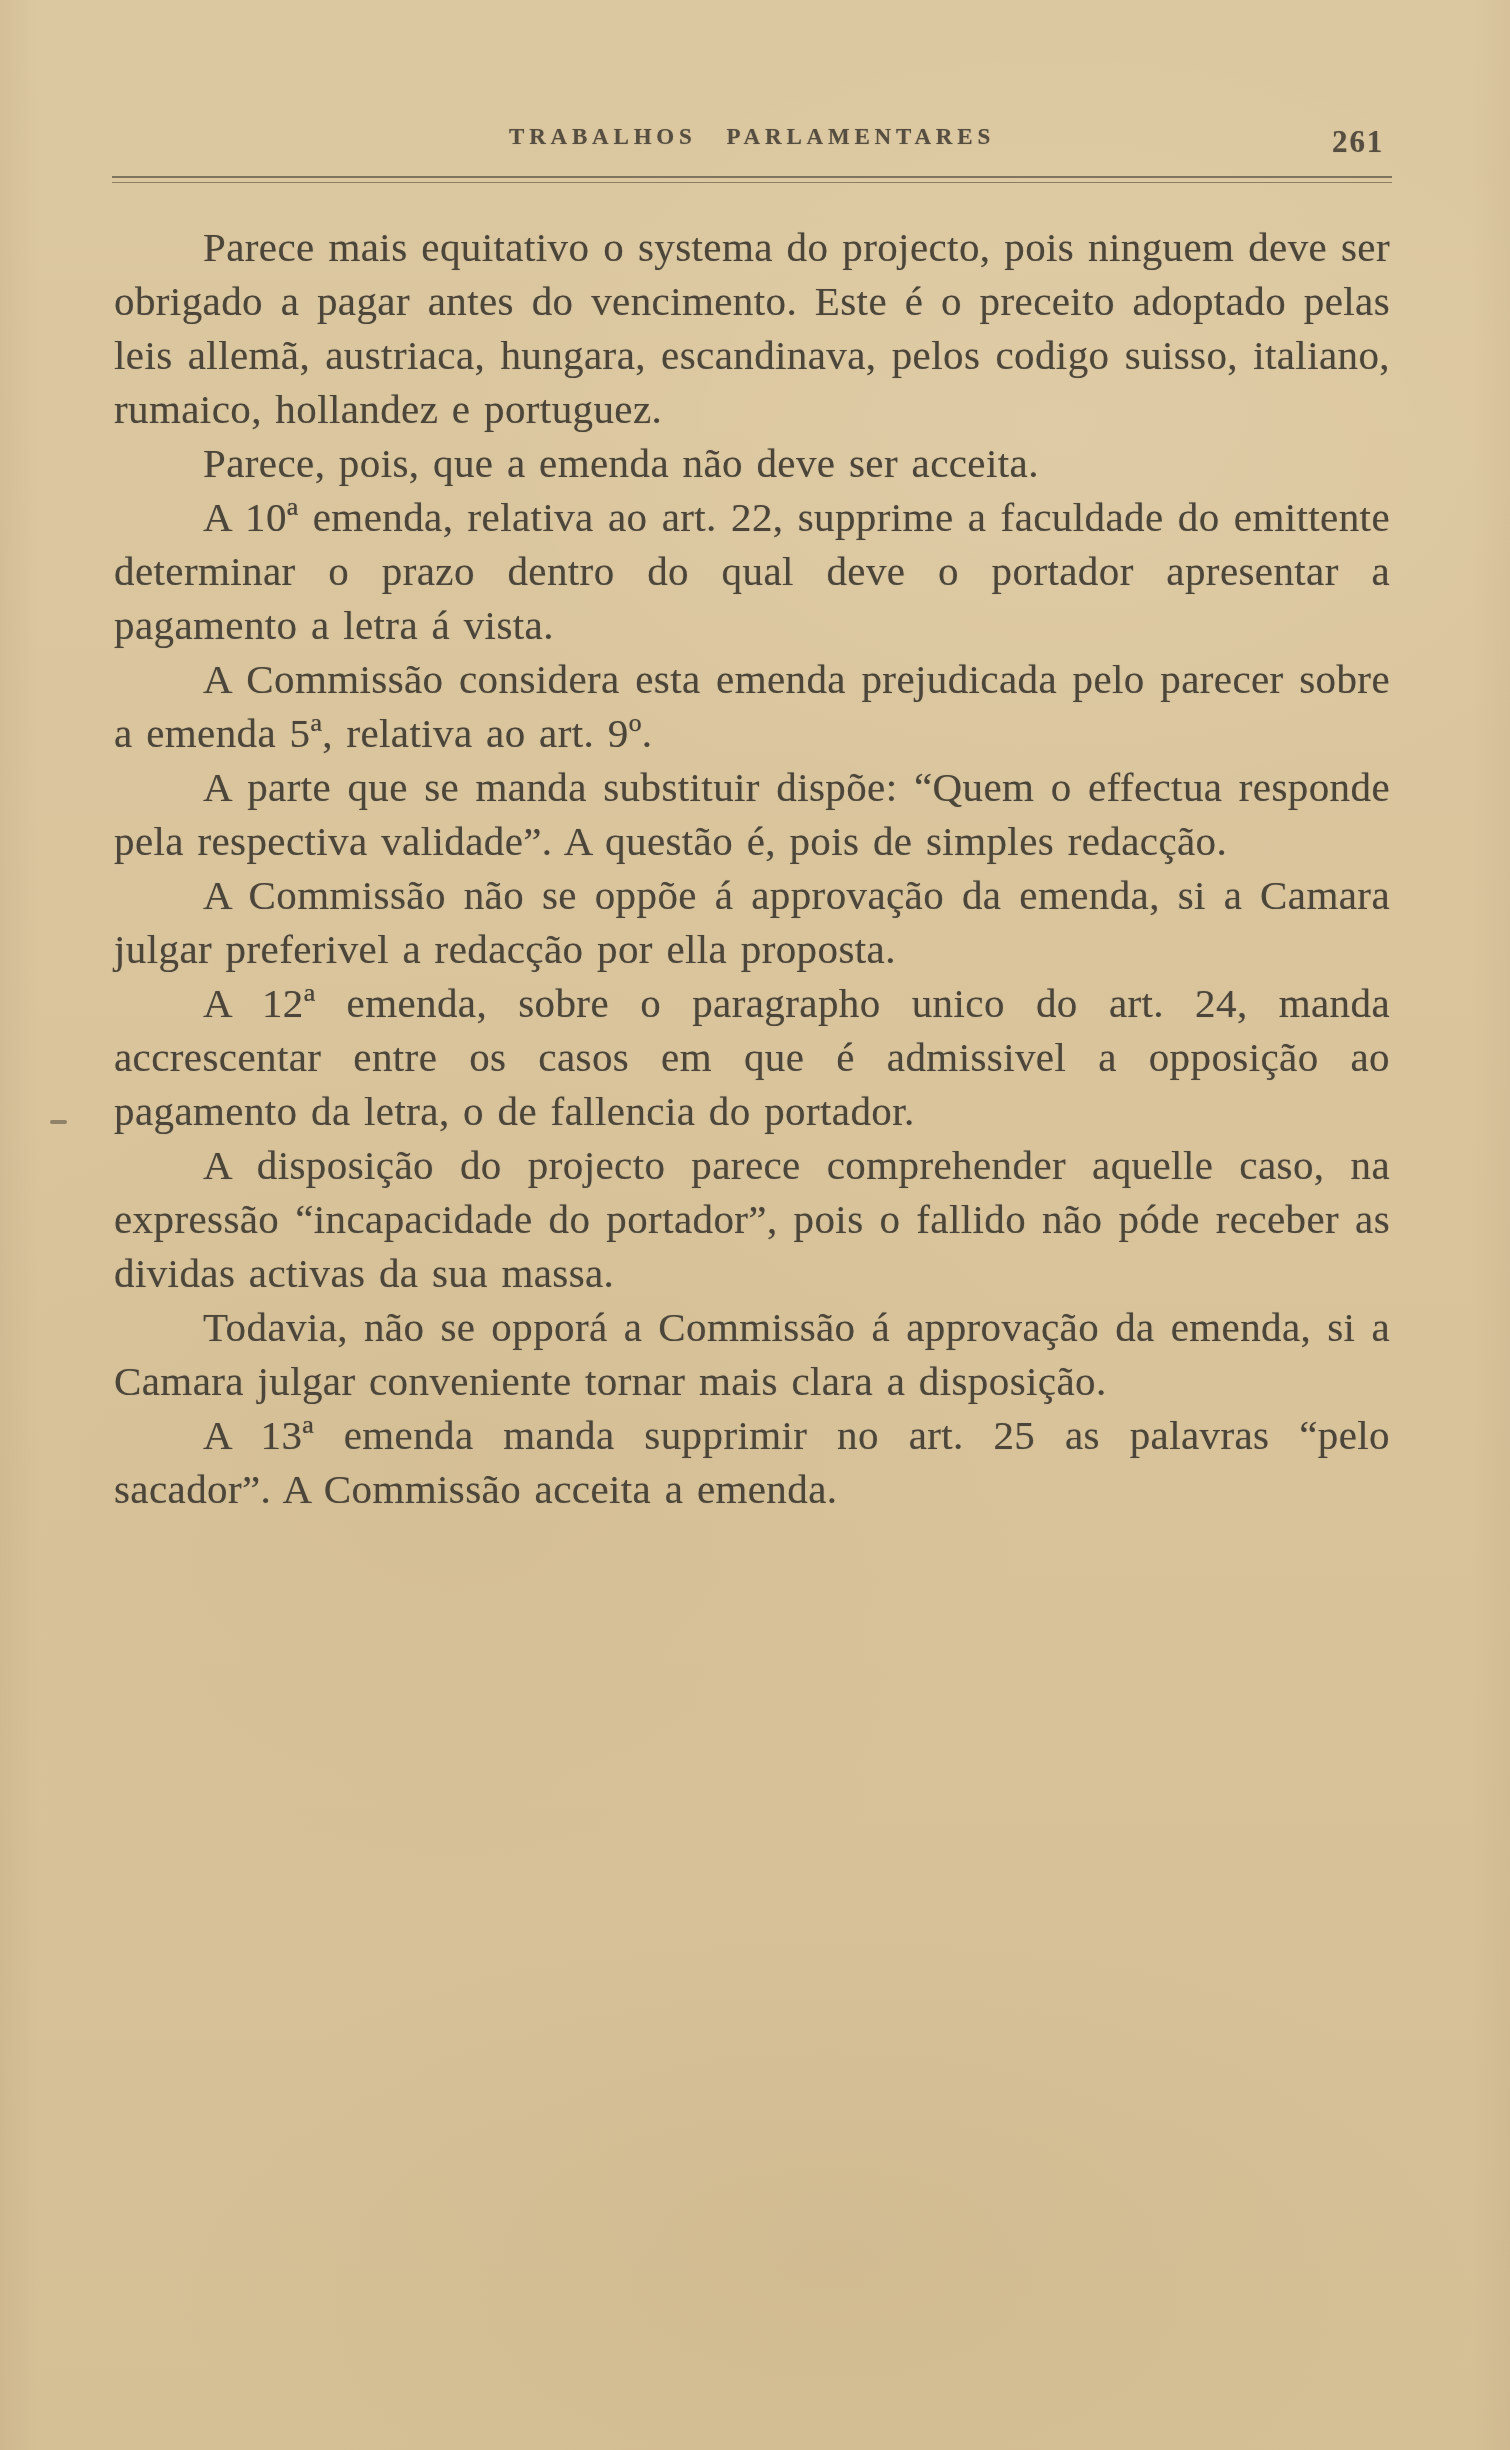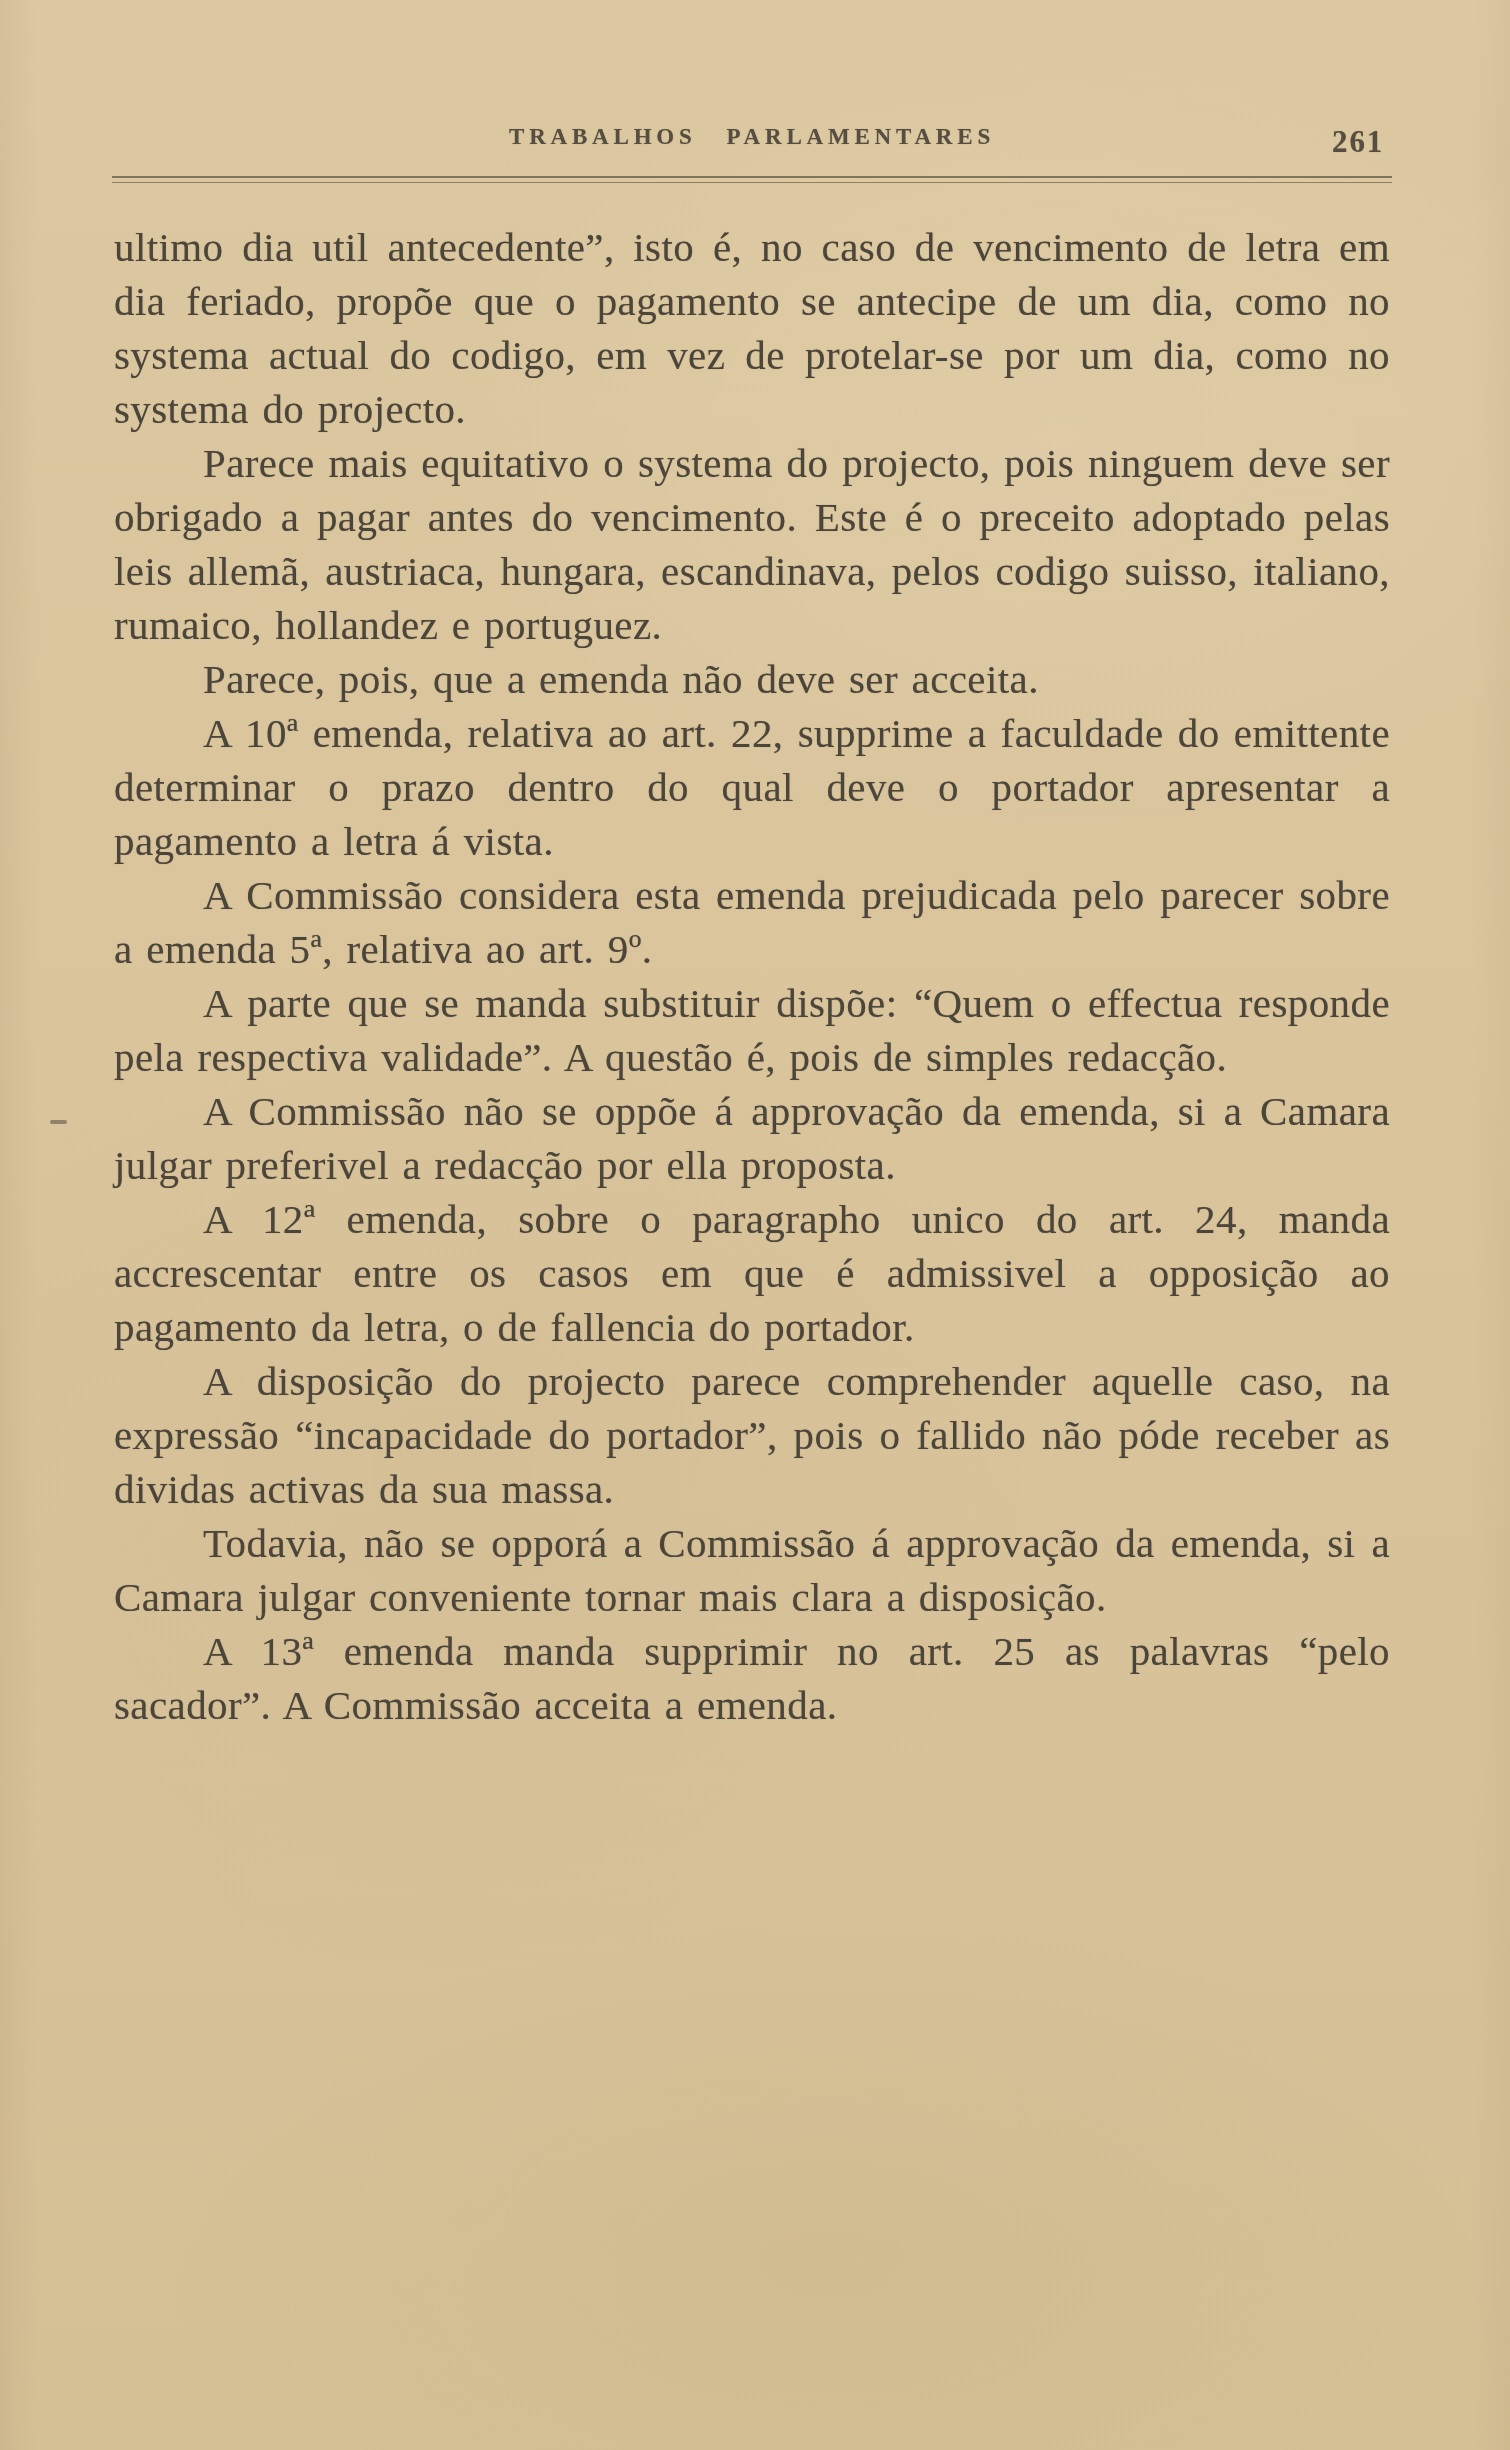--- a/index.html
+++ b/index.html
@@ -83,21 +83,20 @@
 
 <div class="page">
   <div class="header">
     <span class="header-title">TRABALHOS PARLAMENTARES</span>
     <span class="page-number">261</span>
   </div>
 
   <div class="header-rule"></div>
 
   <div class="body-text">
-      <p class="para"><span>ultimo dia util antecedente”, isto é, no caso de vencimento de letra em dia feriado, propõe que o pagamento se antecipe de um dia, como no systema actual do codigo, em vez de protelar-se por um dia, como no systema do projecto.</span></p>
       <p class="para indent"><span>Parece mais equitativo o systema do projecto, pois ninguem deve ser obrigado a pagar antes do vencimento. Este é o preceito adoptado pelas leis allemã, austriaca, hungara, escandinava, pelos codigo suisso, italiano, rumaico, hollandez e portuguez.</span></p>
       <p class="para indent"><span>Parece, pois, que a emenda não deve ser acceita.</span></p>
       <p class="para indent"><span>A 10ª emenda, relativa ao art. 22, supprime a faculdade do emittente determinar o prazo dentro do qual deve o portador apresentar a pagamento a letra á vista.</span></p>
       <p class="para indent"><span>A Commissão considera esta emenda prejudicada pelo parecer sobre a emenda 5ª, relativa ao art. 9º.</span></p>
       <p class="para indent"><span>A parte que se manda substituir dispõe: “Quem o effectua responde pela respectiva validade”. A questão é, pois de simples redacção.</span></p>
       <p class="para indent"><span>A Commissão não se oppõe á approvação da emenda, si a Camara julgar preferivel a redacção por ella proposta.</span></p>
       <p class="para indent"><span>A 12ª emenda, sobre o paragrapho unico do art. 24, manda accrescentar entre os casos em que é admissivel a opposição ao pagamento da letra, o de fallencia do portador.</span></p>
       <p class="para indent"><span>A disposição do projecto parece comprehender aquelle caso, na expressão “incapacidade do portador”, pois o fallido não póde receber as dividas activas da sua massa.</span></p>
       <p class="para indent"><span>Todavia, não se opporá a Commissão á approvação da emenda, si a Camara julgar conveniente tornar mais clara a disposição.</span></p>
       <p class="para indent"><span>A 13ª emenda manda supprimir no art. 25 as palavras “pelo sacador”. A Commissão acceita a emenda.</span></p>

